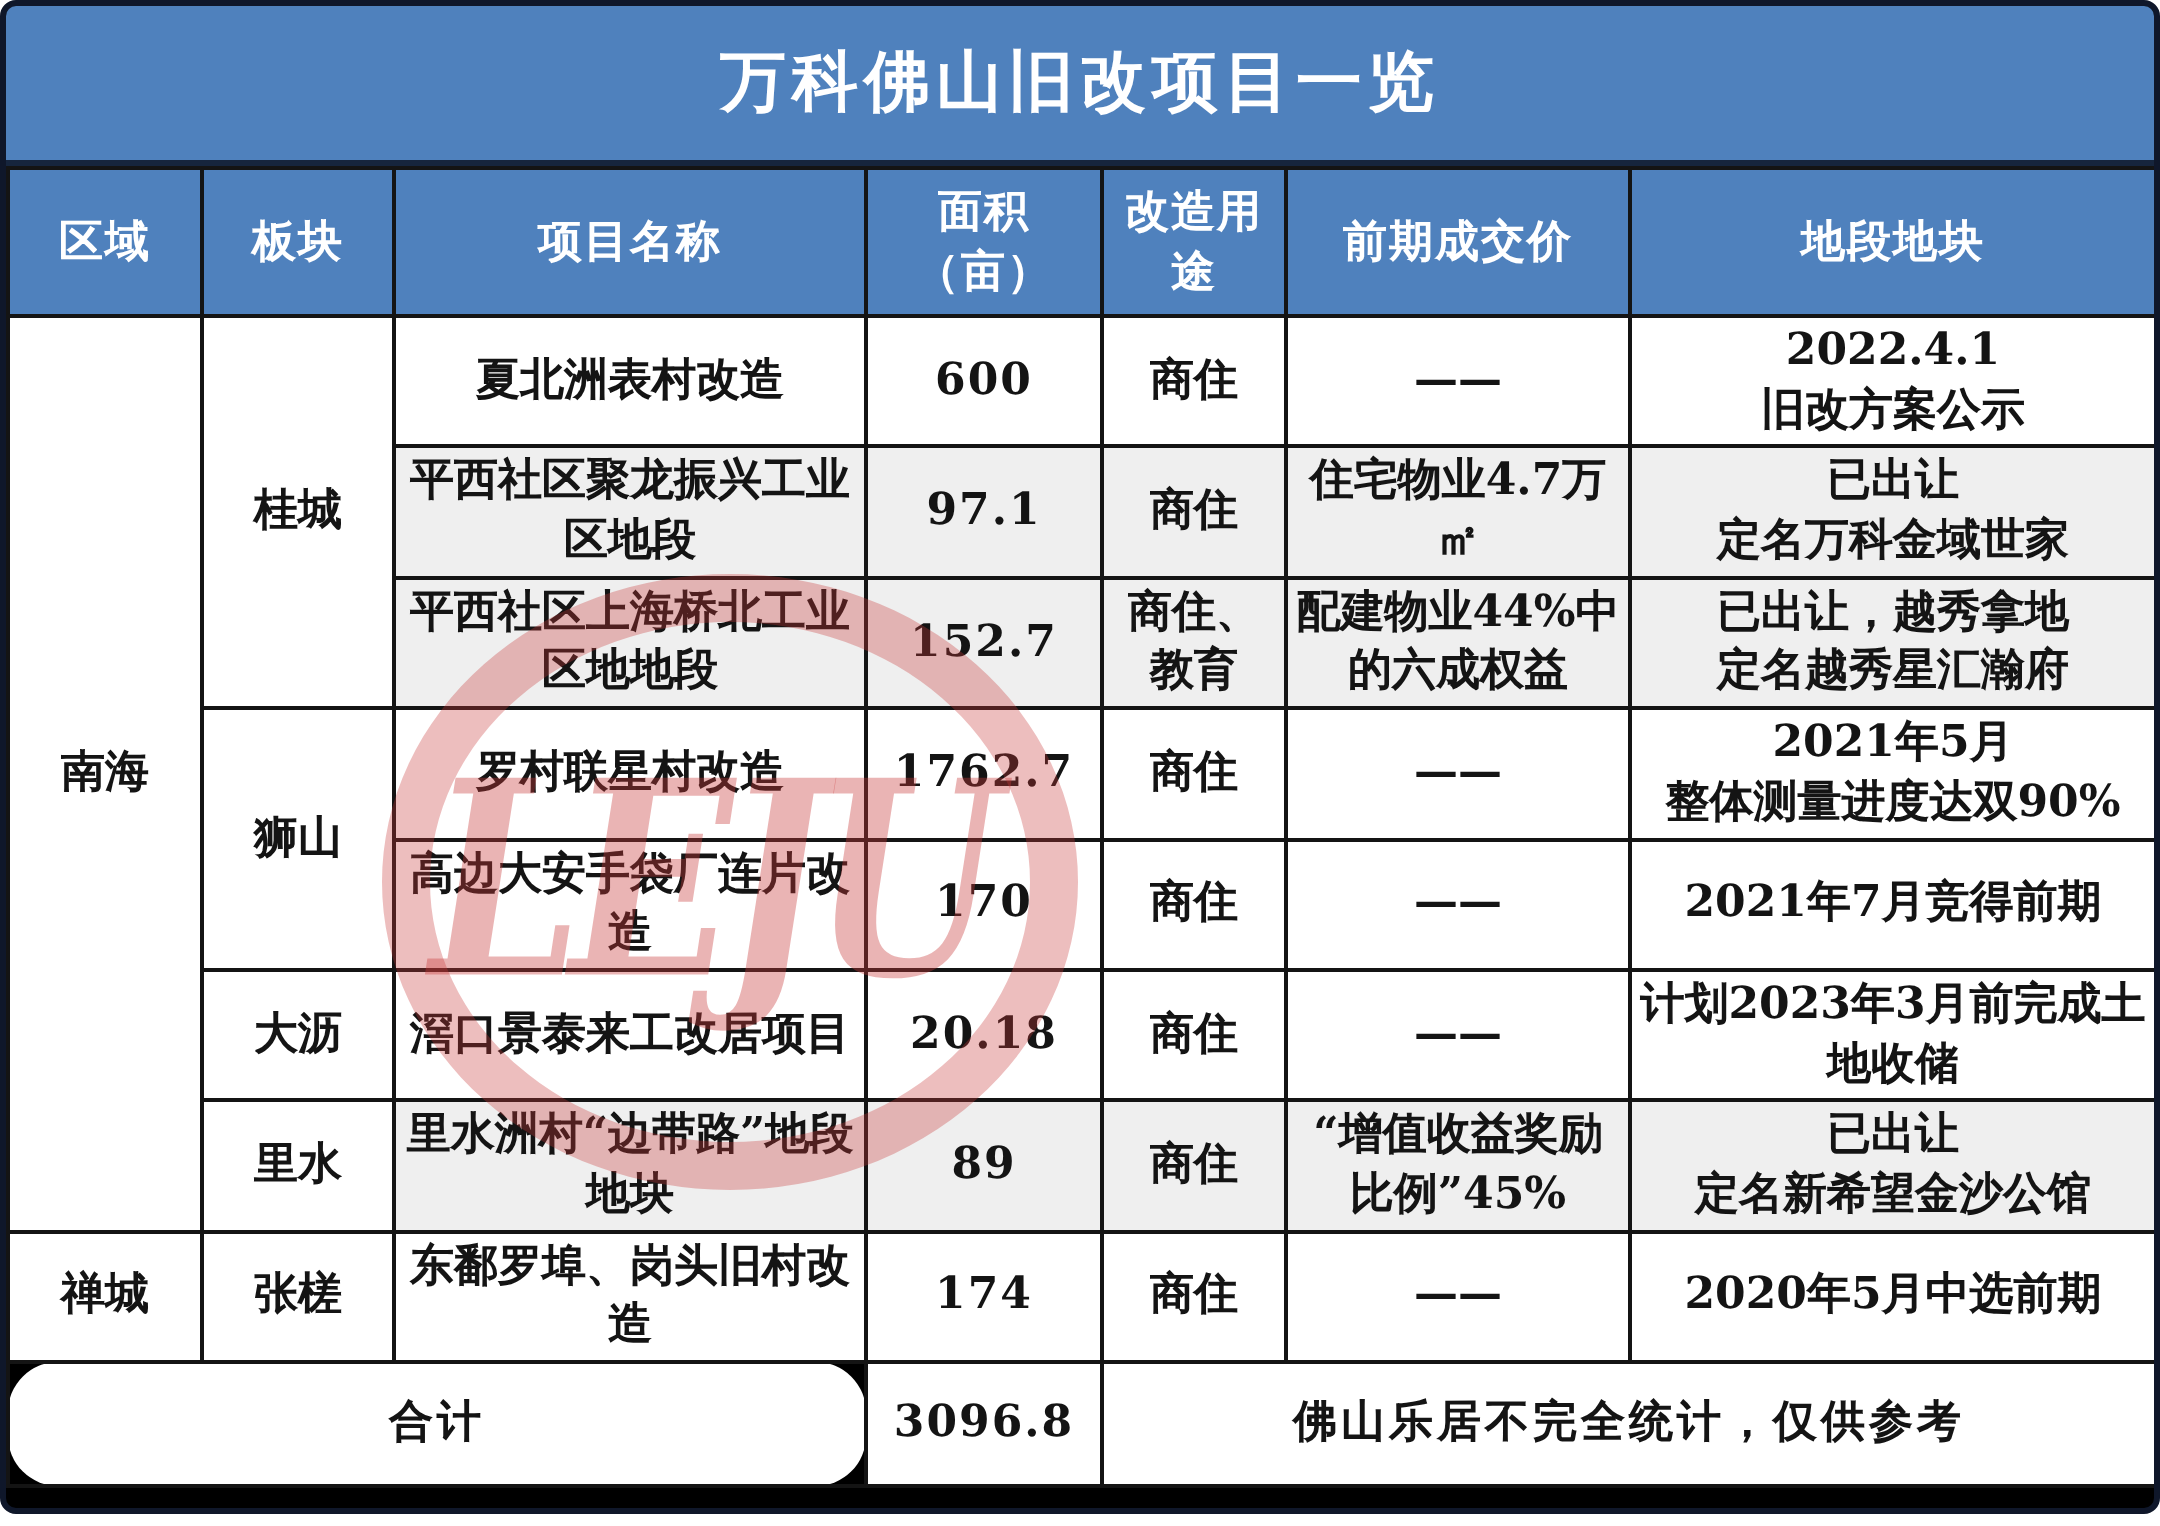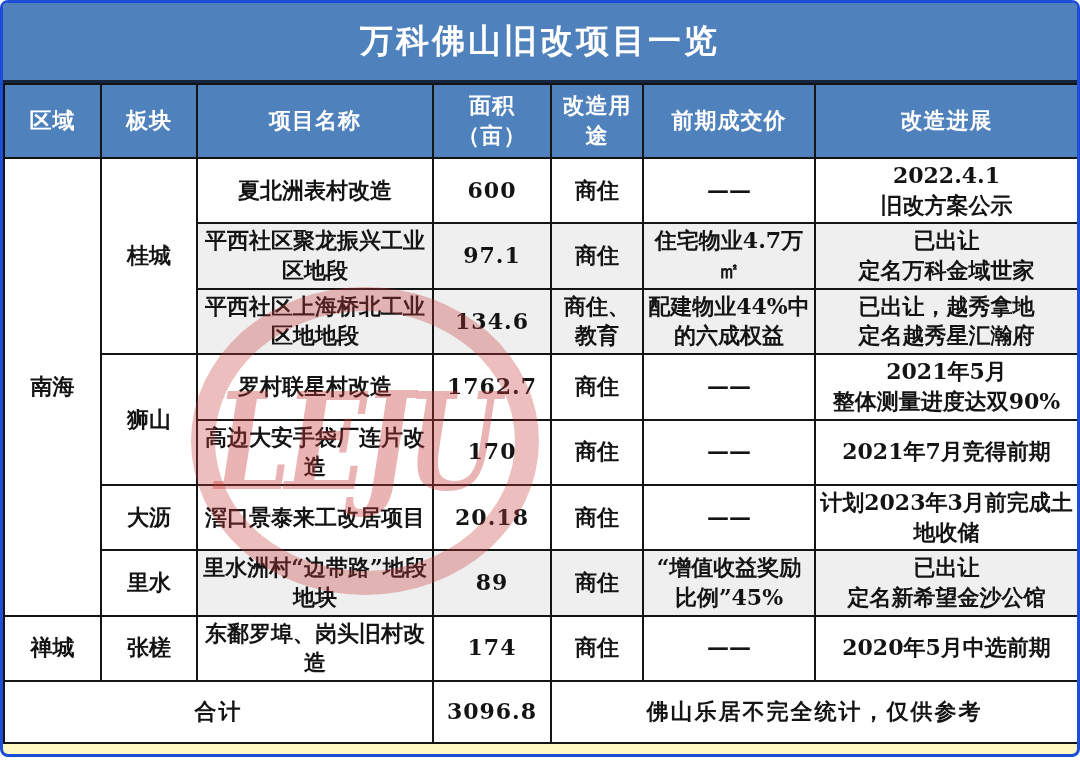--- a/index.html
+++ b/index.html
@@ -1,23 +1,23 @@
 <!DOCTYPE html>
 <html><head>
 <meta charset="utf-8">
 <style>
   html,body{margin:0;padding:0;background:#ffffff;}
   .frame{
     position:relative;
     width:1074px;height:751px;
     margin:0 auto;
-    border:3px solid #1d4ed8;
+    border:3px solid #0f172a;
     border-radius:8px;
     overflow:hidden;
-    background:#fef9c3;
+    background:#000000;
     font-family:"DejaVu Serif","Liberation Serif",serif;
   }
   .title-bar{
     height:77px;
     background:#4f81bd;
     border-bottom:3px solid #16253d;
     display:flex;align-items:center;justify-content:center;
     color:#ffffff;
     font-size:33px;font-weight:700;letter-spacing:3px;
     font-family:"DejaVu Sans","Liberation Sans",sans-serif;
@@ -47,21 +47,21 @@
     font-size:22px;
     color:#141414;
     font-weight:700;
     line-height:1.35;
     background:#ffffff;
   }
   td.num{font-weight:400;letter-spacing:1px;}
   td.dash{font-weight:400;font-size:24px;}
   tr.hl td{background:#efefef;}
   tr.hl td.plain{background:#ffffff;}
-  td.total-label{font-weight:700;letter-spacing:2px;}
+  td.total-label{font-weight:700;letter-spacing:2px;border-radius:25px;}
   td.total-value{color:#e60000;font-weight:400;font-size:24px;letter-spacing:1px;}
   td.note{color:#8c8c8c;font-weight:400;font-size:21px;letter-spacing:2px;}
   
   .watermark{position:absolute;inset:0;pointer-events:none;z-index:5;}
   .wm-ellipse{
     position:absolute;left:188px;top:284px;
     width:300px;height:260px;
     border:24px solid rgba(201,58,58,0.33);
     border-radius:50%;
     display:flex;align-items:center;justify-content:flex-start;font-style:italic;
@@ -104,21 +104,21 @@
     <thead>
       <tr>
         <th>区域</th>
         <th>板块</th>
         <th>项目名称</th>
         <th>面积
 （亩）</th>
         <th>改造用
 途</th>
         <th>前期成交价</th>
-        <th>改造进展</th>
+        <th>地段地块</th>
       </tr>
     </thead>
     <tbody>
       <tr style="height:64px">
         <td rowspan="7">南海</td>
         <td rowspan="3">桂城</td>
         <td>夏北洲表村改造</td>
         <td class="num">600</td>
         <td>商住</td>
         <td class="dash">——</td>
@@ -128,21 +128,21 @@
       <tr class="hl" style="height:61px">
         <td>平西社区聚龙振兴工业区地段</td>
         <td class="num">97.1</td>
         <td>商住</td>
         <td>住宅物业4.7万㎡</td>
         <td>已出让
 定名万科金域世家</td>
       </tr>
       <tr class="hl" style="height:61px">
         <td>平西社区上海桥北工业区地地段</td>
-        <td class="num">134.6</td>
+        <td class="num">152.7</td>
         <td>商住、教育</td>
         <td>配建物业44%中的六成权益</td>
         <td>已出让，越秀拿地
 定名越秀星汇瀚府</td>
       </tr>
       <tr style="height:61px">
         <td rowspan="2">狮山</td>
         <td>罗村联星村改造</td>
         <td class="num">1762.7</td>
         <td>商住</td>

